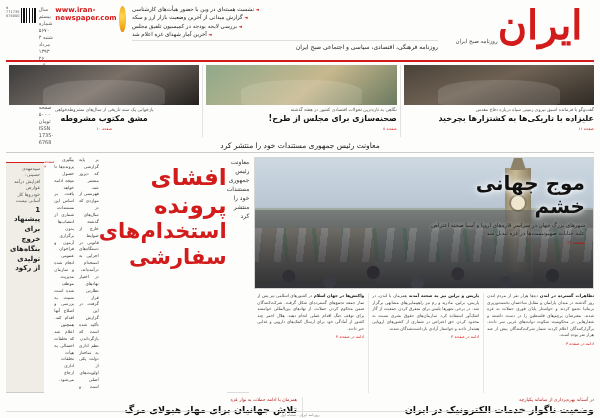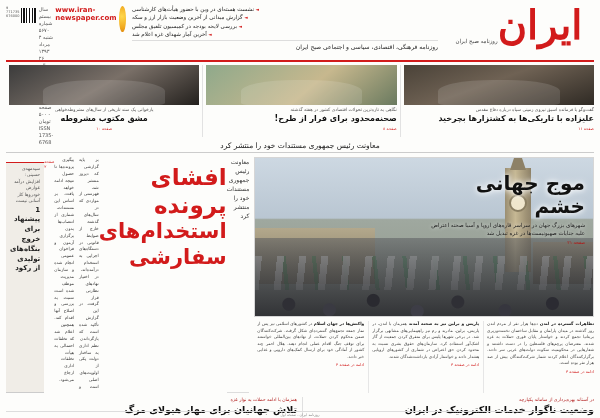--- a/index.html
+++ b/index.html
@@ -217,21 +217,21 @@
   .col-right {
     flex: 1;
     display: flex;
     flex-direction: row;
   }
 
   
   .feature {
     position: relative;
     width: 100%;
-    height: 160px;
+    height: 132px;
     border: 1px solid #d6d6d6;
     overflow: hidden;
     background: linear-gradient(#cdd8e2 0%, #b9c6d2 38%, #9fa89f 39%, #8d9488 100%);
     padding-left: 8px;
   }
   .sky { position: absolute; inset: 0; }
   .bigben {
     position: absolute;
     right: 62px; top: 10px;
     width: 26px; height: 104px;
@@ -416,21 +416,21 @@
       <div class="strip-photo ph-a"></div>
       <div class="strip-cap">گفت‌وگو با فرمانده اسبق نیروی زمینی سپاه درباره دفاع مقدس</div>
       <div class="strip-title">علیزاده با تاریکی‌ها به کشتزارها بچرخید</div>
       <div class="strip-more">صفحه ۱۱</div>
     </div>
 
 
     <div class="strip-item">
       <div class="strip-photo ph-c"></div>
       <div class="strip-cap">نگاهی به تازه‌ترین تحولات اقتصادی کشور در هفته گذشته</div>
-      <div class="strip-title">صحنه‌محدود برای فرار از طرح!</div>
+      <div class="strip-title">صحنه‌سازی برای مجلس از طرح!</div>
       <div class="strip-more">صفحه ۸</div>
     </div>
 
     <div class="strip-item">
       <div class="strip-photo ph-d"></div>
       <div class="strip-cap">بازخوانی یک سند تاریخی از سال‌های مشروطه‌خواهی</div>
       <div class="strip-title">مشق مکتوب مشروطه</div>
       <div class="strip-more">صفحه ۱۰</div>
     </div>
   </div>

